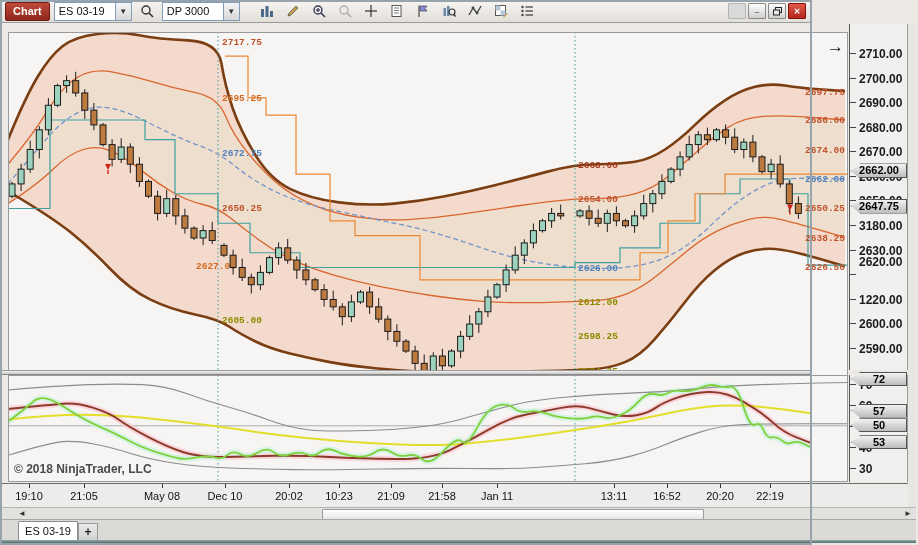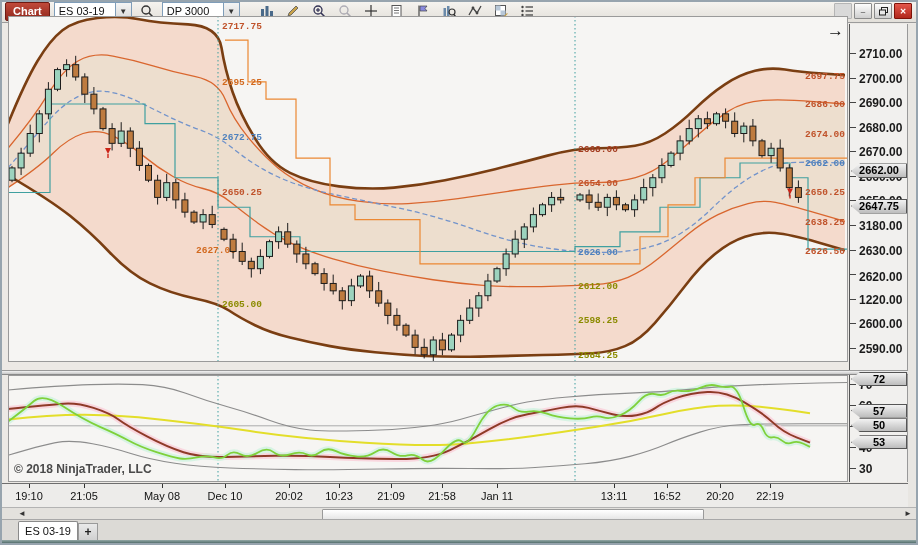--- a/index.html
+++ b/index.html
@@ -1,17 +1,17 @@
 <!DOCTYPE html>
 <html><head>
 <meta charset="utf-8">
 <style>
   html,body{margin:0;padding:0;width:918px;height:545px;overflow:hidden;background:#ECE9E5;
             font-family:"Liberation Sans",sans-serif;}
-  .window{position:absolute;inset:0;width:918px;height:545px;background:#ECE9E5;}
+  .window{position:absolute;inset:0;width:812px;height:545px;background:#ECE9E5;}
   .window::after{content:"";position:absolute;inset:0;box-shadow:inset 0 0 0 2px #97A4AE;pointer-events:none;z-index:50;}
 
   
   .toolbar{position:absolute;left:2px;top:0;right:2px;height:23px;
            background:linear-gradient(#F7F5F1,#E2DFD9);border-bottom:1px solid #9B9B9B;
            display:flex;align-items:center;gap:4px;padding-left:3px;box-sizing:border-box;}
   .chart-btn{background:linear-gradient(#C04A3A,#8F261B);color:#fff;font-size:11px;font-weight:bold;
              padding:2px 7px 3px;border:1px solid #6E1A12;border-radius:2px;}
   .combo{display:flex;align-items:center;background:#fff;border:1px solid #7F9DB9;height:17px;
          font-size:11px;color:#111;}
@@ -21,21 +21,21 @@
   .tbtn{width:20px;height:19px;display:flex;align-items:center;justify-content:center;border:1px solid transparent;border-radius:2px;}
   .tbtn svg{display:block;}
   .winbtns{position:absolute;right:4px;top:3px;display:flex;gap:2px;}
   .wbtn{width:16px;height:14px;border:1px solid #8A8A8A;background:linear-gradient(#FDFDFD,#CFCFCF);
         display:flex;align-items:center;justify-content:center;font-size:8px;color:#222;border-radius:1px;}
   .wbtn.close{background:linear-gradient(#E4574B,#B1281C);color:#fff;font-weight:bold;border-color:#7E1208;}
   .wbtn.blank{background:#D9D9D9;border-color:#B5B5B5;}
 
   
   .plot{position:absolute;left:8px;width:840px;background:#F6F5F3;}
-  #mainPlot{top:16px;height:346px;}
+  #mainPlot{top:32px;height:346px;}
   #indPlot{top:375px;height:107px;}
   .splitter{position:absolute;left:2px;right:2px;top:370px;height:5px;
             background:linear-gradient(#F2F2F2,#C6C6C6);border-top:1px solid #9a9a9a;border-bottom:1px solid #8a8a8a;box-sizing:border-box;}
   .axis{position:absolute;left:849px;width:59px;background:#F1F0EE;border-left:1px solid #555;border-right:1px solid #999;box-sizing:border-box;}
   #priceAxis{top:24px;height:346px;}
   #indAxis{top:375px;height:107px;}
   .tick{position:absolute;left:9px;font-size:12px;font-weight:bold;color:#1a1a1a;white-space:nowrap;}
   .tickdash{position:absolute;left:0;width:6px;height:1px;background:#444;}
   .tag{position:absolute;left:1px;width:56px;height:15px;background:linear-gradient(#F2F2F2,#BDBDBD);
        border:1px solid #555;box-sizing:border-box;clip-path:polygon(0 50%,9px 0,100% 0,100% 100%,9px 100%);
@@ -426,21 +426,21 @@
       <div class="tick" style="top:121.332px">2670.00</div>
       <div class="tickdash" style="top:151.915px"></div>
       <div class="tick" style="top:145.915px">2660.00</div>
       <div class="tickdash" style="top:176.498px"></div>
       <div class="tick" style="top:170.498px">2650.00</div>
       <div class="tickdash" style="top:201.081px"></div>
       <div class="tick" style="top:195.081px">3180.00</div>
       <div class="tickdash" style="top:225.664px"></div>
       <div class="tick" style="top:219.664px">2630.00</div>
       <div class="tickdash" style="top:250.24699999999996px"></div>
-      <div class="tick" style="top:246px">2620.00</div>
+      <div class="tick" style="top:231px">2620.00</div>
       <div class="tickdash" style="top:274.83px"></div>
       <div class="tick" style="top:268.83px">1220.00</div>
       <div class="tickdash" style="top:299.413px"></div>
       <div class="tick" style="top:293.413px">2600.00</div>
       <div class="tickdash" style="top:323.996px"></div>
       <div class="tick" style="top:317.996px">2590.00</div>
       <div class="tag" style="top:139.4984px">2662.00</div>
       <div class="tag" style="top:174.529175px">2647.75</div>
     </div>
 

